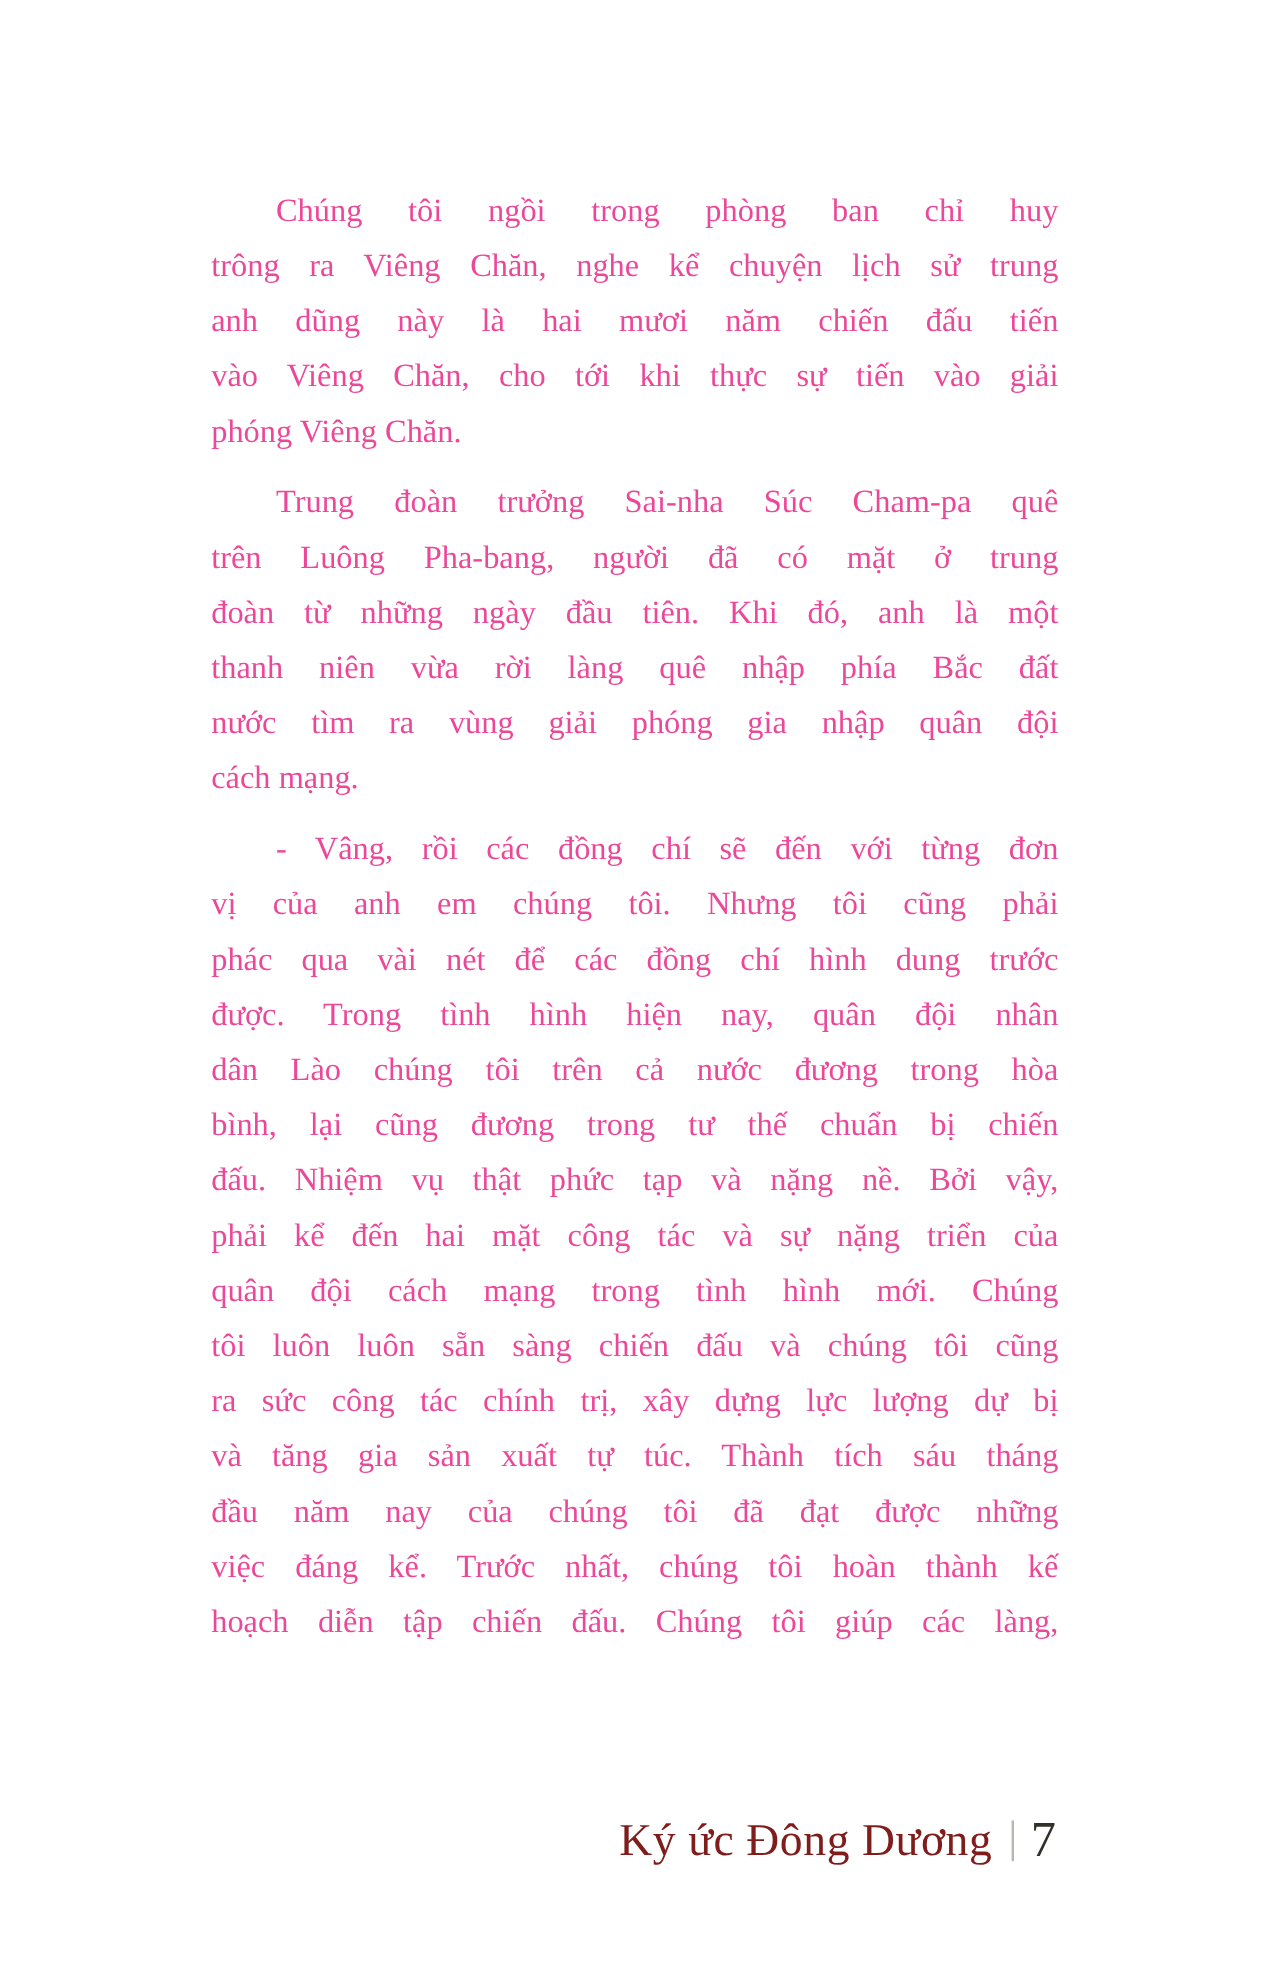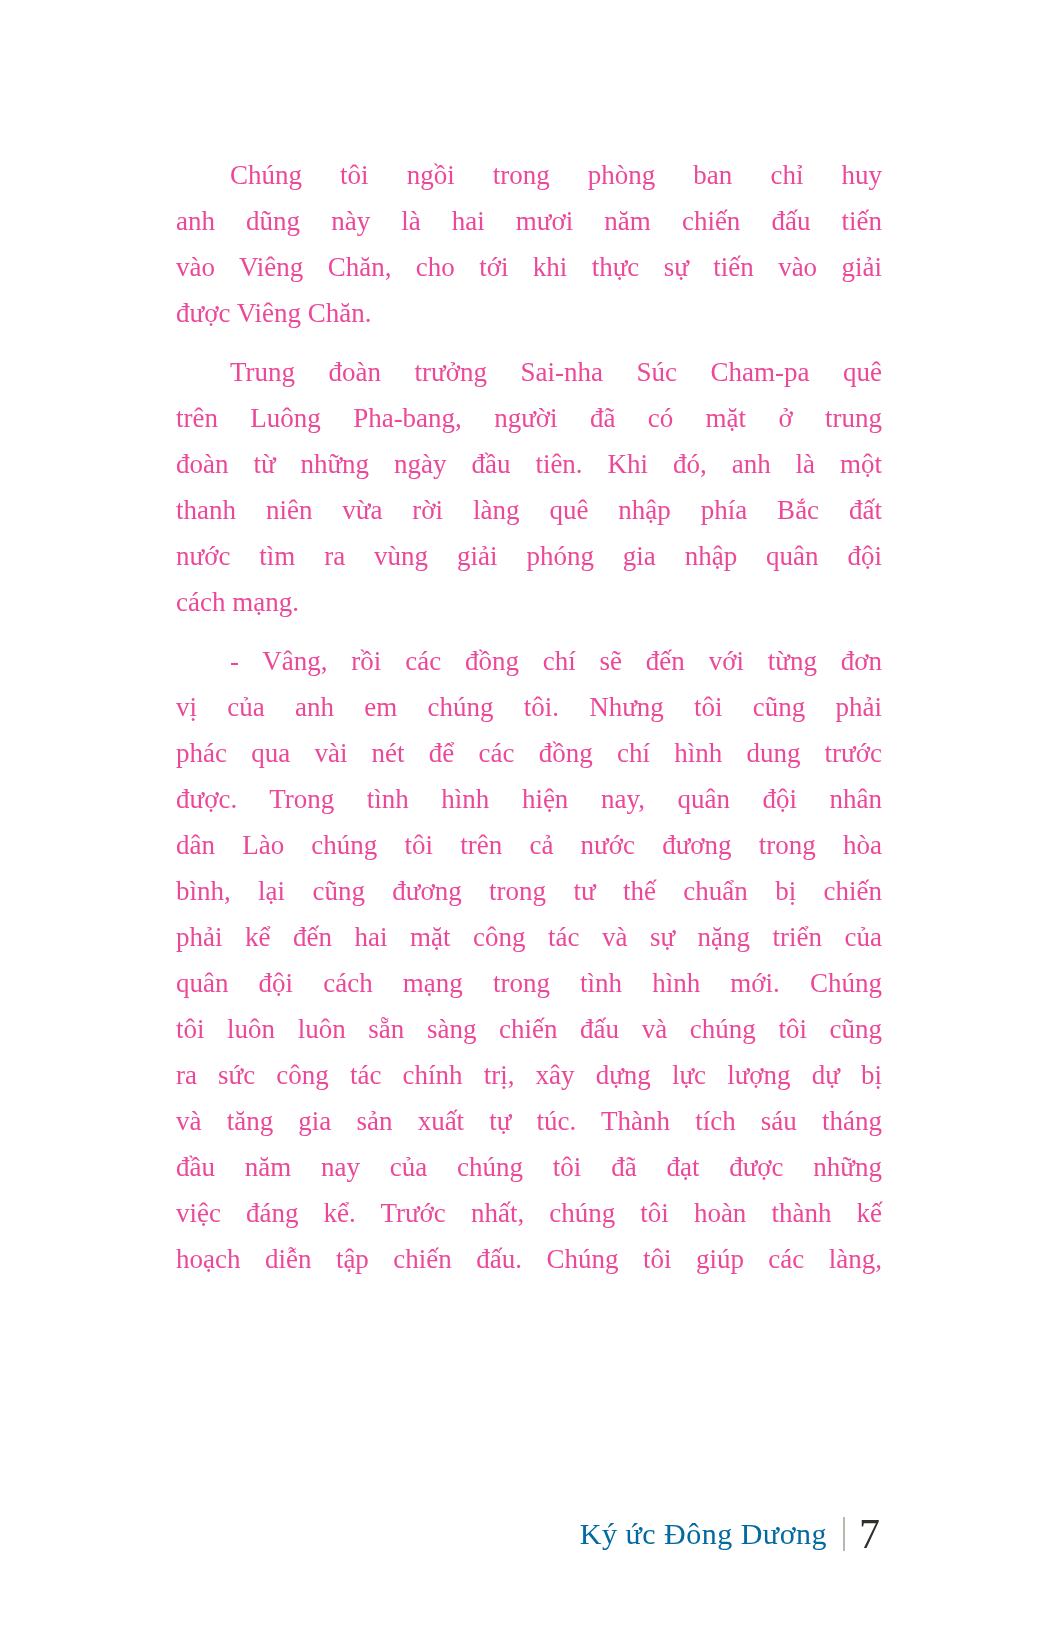--- a/index.html
+++ b/index.html
@@ -42,22 +42,22 @@
     text-align-last: left;
   }
   .footer {
     position: absolute;
     top: 1512px;
     right: 176px;
     display: flex;
     align-items: center;
   }
   .footer-title {
-    font-size: 30px;
-    color: #0369a1;
+    font-size: 38px;
+    color: #7f1d1d;
     letter-spacing: 0.5px;
     line-height: 44px;
     margin-left: 32px;
   }
   .footer-divider {
     width: 2px;
     height: 34px;
     background: #b9b6b0;
     margin: 0 14px 0 16px;
   }
@@ -69,39 +69,41 @@
 </style>
 </head>
 <body>
 
 <div class="page">
 
   <div class="text-block">
 
   <div class="paragraph">
         <div class="line first">Chúng tôi ngồi trong phòng ban chỉ huy</div>
+        <div class="line">trông ra Viêng Chăn, nghe kể chuyện lịch sử trung</div>
         <div class="line">anh dũng này là hai mươi năm chiến đấu tiến</div>
         <div class="line">vào Viêng Chăn, cho tới khi thực sự tiến vào giải</div>
-        <div class="line last">được Viêng Chăn.</div>
+        <div class="line last">phóng Viêng Chăn.</div>
       </div>
       <div class="paragraph">
         <div class="line first">Trung đoàn trưởng Sai-nha Súc Cham-pa quê</div>
         <div class="line">trên Luông Pha-bang, người đã có mặt ở trung</div>
         <div class="line">đoàn từ những ngày đầu tiên. Khi đó, anh là một</div>
         <div class="line">thanh niên vừa rời làng quê nhập phía Bắc đất</div>
         <div class="line">nước tìm ra vùng giải phóng gia nhập quân đội</div>
         <div class="line last">cách mạng.</div>
       </div>
       <div class="paragraph">
         <div class="line first">- Vâng, rồi các đồng chí sẽ đến với từng đơn</div>
         <div class="line">vị của anh em chúng tôi. Nhưng tôi cũng phải</div>
         <div class="line">phác qua vài nét để các đồng chí hình dung trước</div>
         <div class="line">được. Trong tình hình hiện nay, quân đội nhân</div>
         <div class="line">dân Lào chúng tôi trên cả nước đương trong hòa</div>
         <div class="line">bình, lại cũng đương trong tư thế chuẩn bị chiến</div>
+        <div class="line">đấu. Nhiệm vụ thật phức tạp và nặng nề. Bởi vậy,</div>
         <div class="line">phải kể đến hai mặt công tác và sự nặng triển của</div>
         <div class="line">quân đội cách mạng trong tình hình mới. Chúng</div>
         <div class="line">tôi luôn luôn sẵn sàng chiến đấu và chúng tôi cũng</div>
         <div class="line">ra sức công tác chính trị, xây dựng lực lượng dự bị</div>
         <div class="line">và tăng gia sản xuất tự túc. Thành tích sáu tháng</div>
         <div class="line">đầu năm nay của chúng tôi đã đạt được những</div>
         <div class="line">việc đáng kể. Trước nhất, chúng tôi hoàn thành kế</div>
         <div class="line">hoạch diễn tập chiến đấu. Chúng tôi giúp các làng,</div>
       </div>
     </div>

